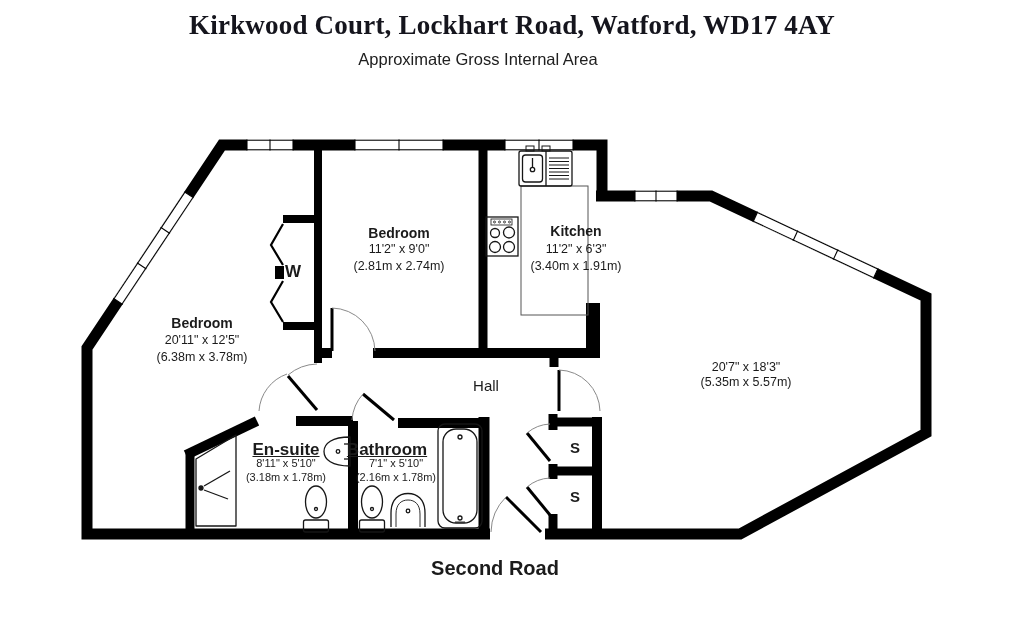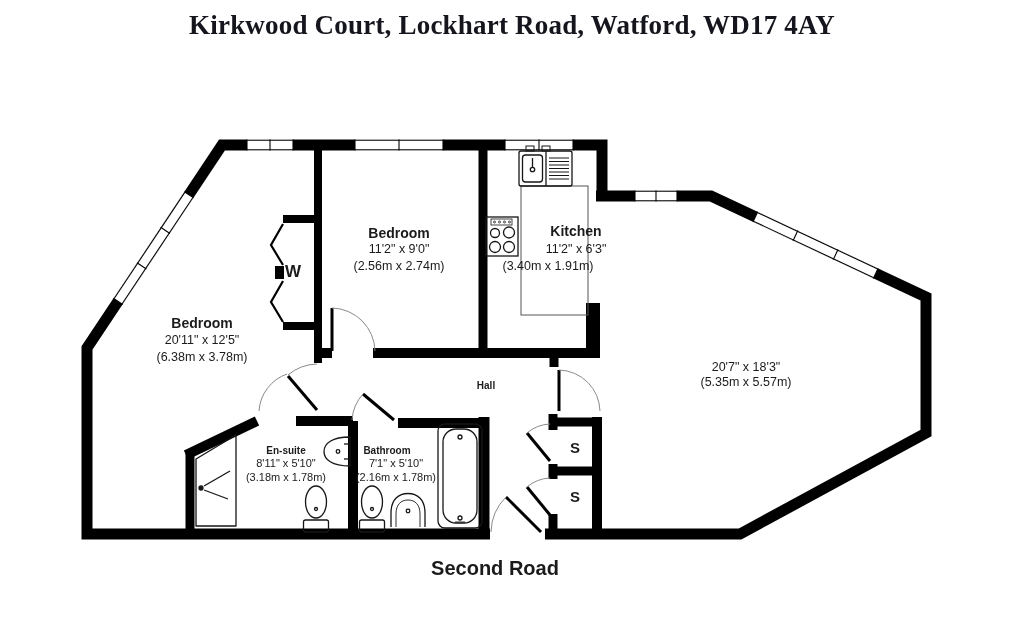--- a/index.html
+++ b/index.html
@@ -6,23 +6,23 @@
   #stage{
     position:relative;width:1013px;height:617px;background:#ffffff;
     font-family:"Liberation Sans",sans-serif;color:#1b1b1b;overflow:hidden;
   }
   #plan-svg{position:absolute;left:0;top:0;}
   .lbl{position:absolute;transform:translate(-50%,-50%);white-space:nowrap;text-align:center;}
   .title{font-family:"Liberation Serif",serif;font-weight:700;font-size:27px;color:#15151d;letter-spacing:.2px;}
   .subtitle{font-size:16.5px;color:#202020;}
   .room-name{font-weight:700;font-size:14px;}
   .room-dim{font-size:12.5px;}
-  .small-name{font-weight:700;font-size:10px;}
+  .small-name{font-weight:700;font-size:17px;text-decoration:underline;}
   .small-dim{font-size:11px;}
-  .hall-name{font-weight:700;font-size:10px;}
+  .hall-name{font-weight:400;font-size:15px;}
   .closet-letter{font-weight:700;font-size:15px;}
   .wardrobe-letter{font-weight:700;font-size:17px;}
   .floor-name{font-weight:700;font-size:20px;}
 </style>
 </head>
 <body>
 
 <div id="stage">
 
   <svg id="plan-svg" width="1013" height="617" viewBox="0 0 1013 617">
@@ -225,32 +225,33 @@
         <rect x="438" y="424" width="44" height="104" rx="7"></rect>
         <rect x="443" y="429" width="34" height="94" rx="13"></rect>
         <circle cx="460" cy="437" r="2"></circle>
         <circle cx="460" cy="518" r="2"></circle>
         <line x1="455" y1="522" x2="465" y2="522" stroke-width="0.9"></line>
       </g>
     </g>
   </svg>
 
   <div class="lbl title" style="left:512px;top:25px">Kirkwood Court, Lockhart Road, Watford, WD17 4AY</div>
+  <div class="lbl subtitle" style="left:478px;top:59px">Approximate Gross Internal Area</div>
 
   <div class="lbl room-name" style="left:202px;top:323px">Bedroom</div>
   <div class="lbl room-dim" style="left:202px;top:340px">20'11" x 12'5"</div>
   <div class="lbl room-dim" style="left:202px;top:357px">(6.38m x 3.78m)</div>
 
   <div class="lbl room-name" style="left:399px;top:233px">Bedroom</div>
   <div class="lbl room-dim" style="left:399px;top:249px">11'2" x 9'0"</div>
-  <div class="lbl room-dim" style="left:399px;top:266px">(2.56m x 2.74m)</div>
+  <div class="lbl room-dim" style="left:399px;top:266px">(2.81m x 2.74m)</div>
 
   <div class="lbl room-name" style="left:576px;top:231px">Kitchen</div>
   <div class="lbl room-dim" style="left:576px;top:249px">11'2" x 6'3"</div>
-  <div class="lbl room-dim" style="left:548px;top:266px">(3.40m x 1.91m)</div>
+  <div class="lbl room-dim" style="left:576px;top:266px">(3.40m x 1.91m)</div>
 
   <div class="lbl room-dim" style="left:746px;top:367px">20'7" x 18'3"</div>
   <div class="lbl room-dim" style="left:746px;top:382px">(5.35m x 5.57m)</div>
 
   <div class="lbl small-name" style="left:286px;top:450px">En-suite</div>
   <div class="lbl small-dim" style="left:286px;top:463px">8'11" x 5'10"</div>
   <div class="lbl small-dim" style="left:286px;top:477px">(3.18m x 1.78m)</div>
 
   <div class="lbl small-name" style="left:387px;top:450px">Bathroom</div>
   <div class="lbl small-dim" style="left:396px;top:463px">7'1" x 5'10"</div>

